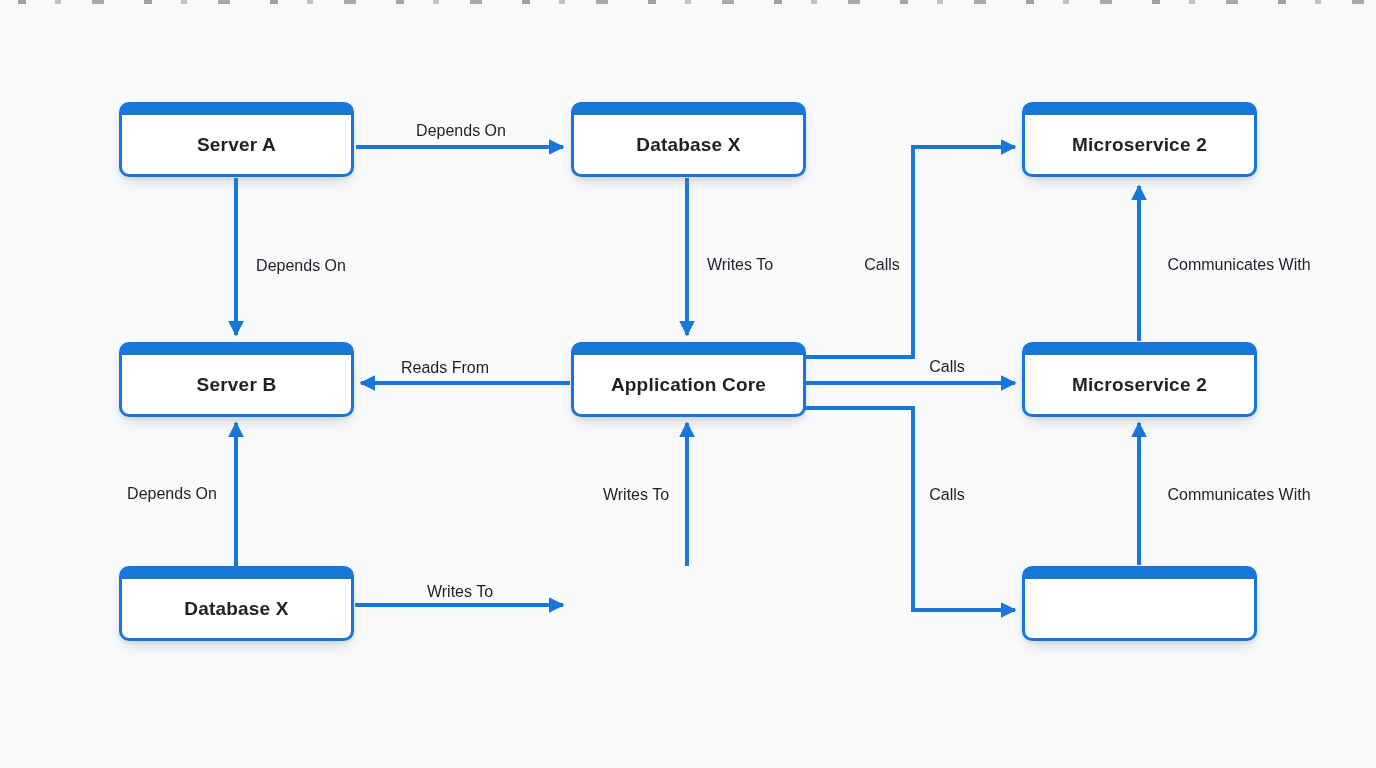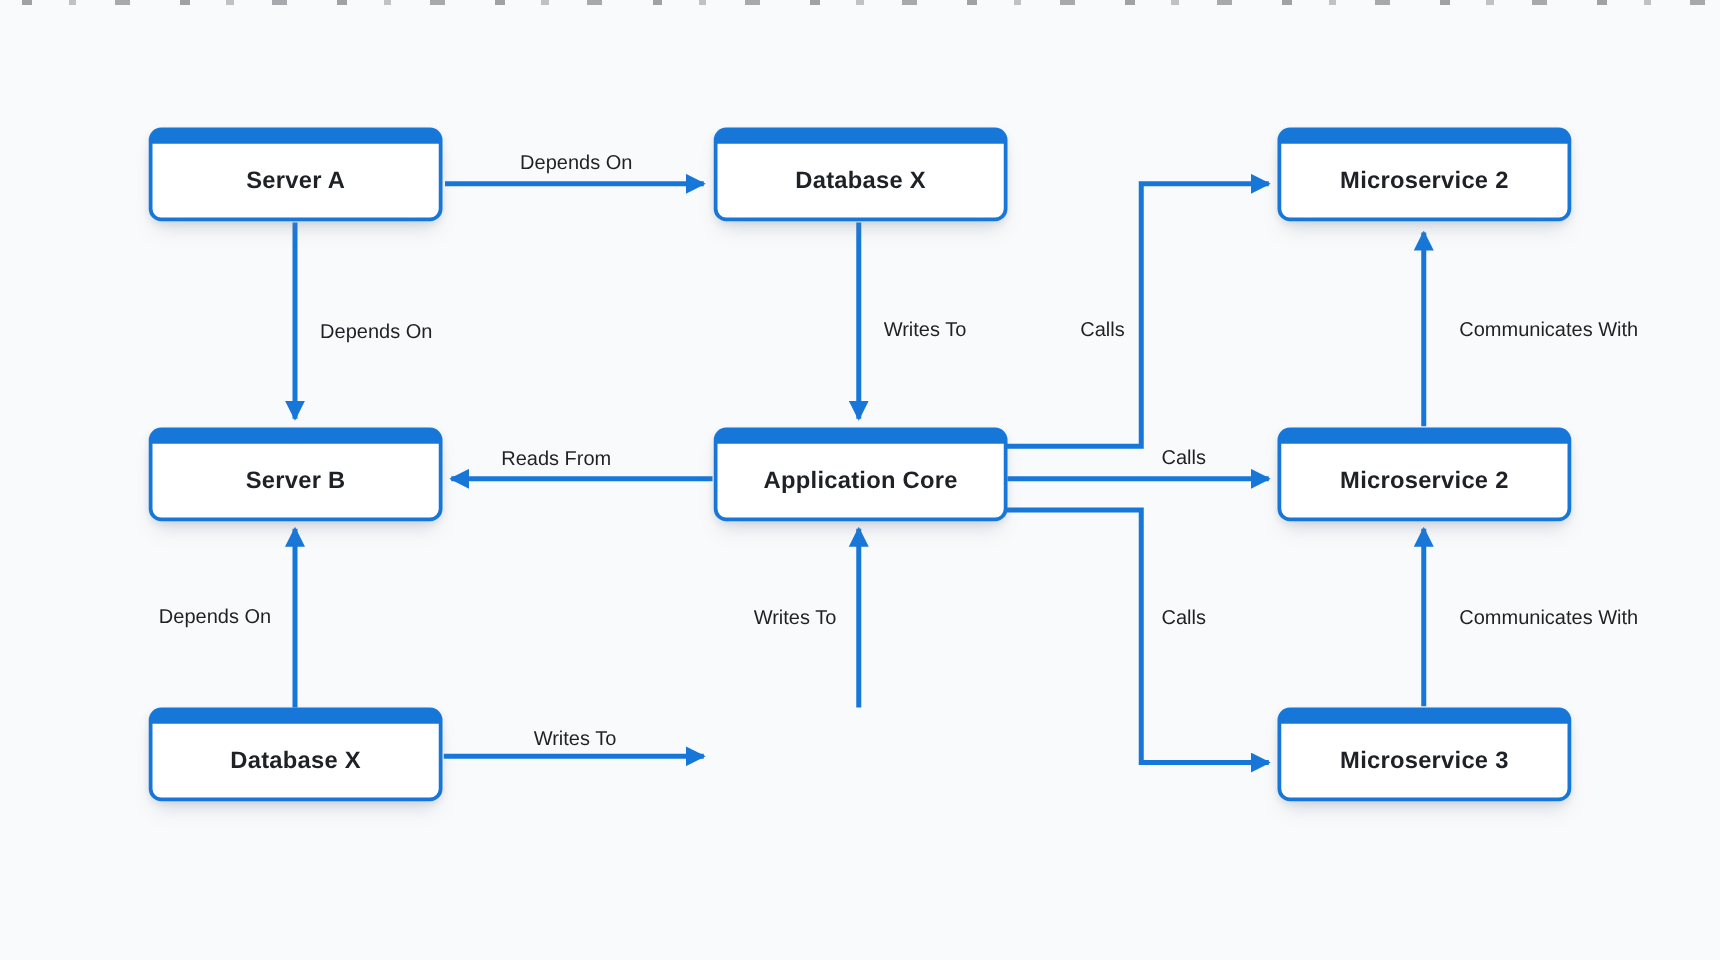--- a/index.html
+++ b/index.html
@@ -119,23 +119,20 @@
       </div>
   </div>
   <div class="node" style="left:119px;top:566px">
     <div class="node-head"></div>
     <div class="node-body">
         <span>Database X</span>
       </div>
   </div>
   <div class="node" style="left:1022px;top:566px">
     <div class="node-head"></div>
-    <div class="node-body">
-        <span>Microservice 3</span>
-      </div>
   </div>
 
   <div class="edge-label" style="left:461px;top:131px">Depends On</div>
   <div class="edge-label" style="left:301px;top:266px">Depends On</div>
   <div class="edge-label" style="left:740px;top:265px">Writes To</div>
   <div class="edge-label" style="left:882px;top:265px">Calls</div>
   <div class="edge-label" style="left:947px;top:367px">Calls</div>
   <div class="edge-label" style="left:947px;top:495px">Calls</div>
   <div class="edge-label" style="left:445px;top:368px">Reads From</div>
   <div class="edge-label" style="left:636px;top:495px">Writes To</div>

